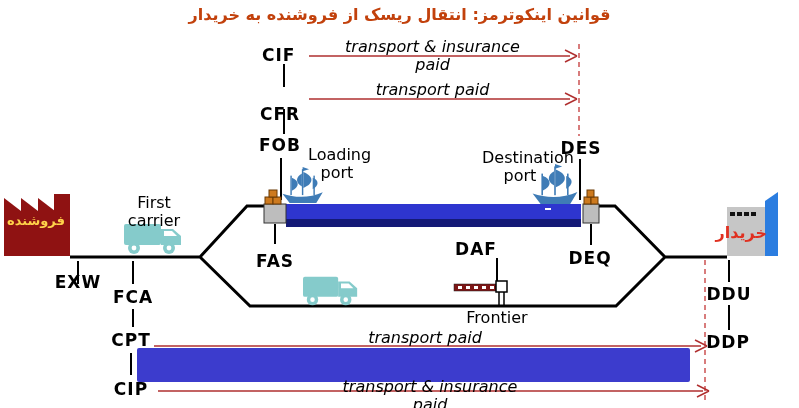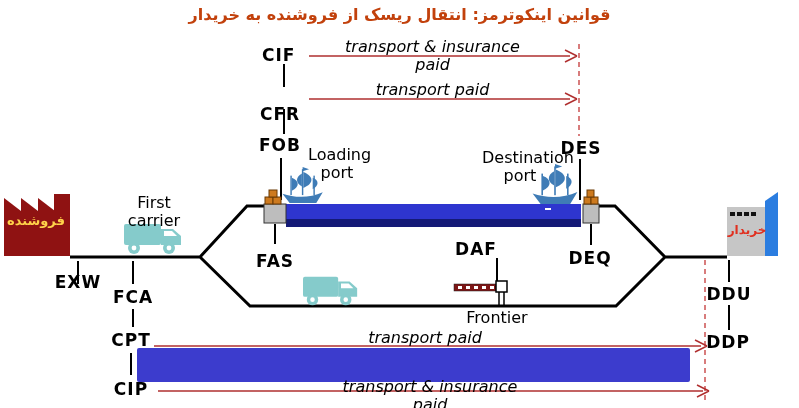--- a/index.html
+++ b/index.html
@@ -9,21 +9,21 @@
   .label{position:absolute;font-weight:bold;color:#000;white-space:nowrap;}
   .term{font-size:17px;letter-spacing:1px;}
   .term.c{text-align:center;}
   .ann{font-size:16px;font-weight:normal;text-align:center;line-height:1.15;white-space:normal;}
   .ital{font-style:italic;}
   .title{position:absolute;left:0;right:0;top:5px;text-align:center;direction:rtl;
          font-size:16px;font-weight:bold;color:#c2410c;}
   .seller{position:absolute;left:6px;top:213px;width:60px;text-align:center;
           font-size:13px;font-weight:bold;color:#ffd24a;direction:rtl;}
   .buyer{position:absolute;left:727px;top:223px;width:40px;text-align:center;
-         font-size:12px;font-weight:bold;color:#e03020;direction:rtl;}
+         font-size:16px;font-weight:bold;color:#e03020;direction:rtl;}
 </style>
 </head>
 <body>
 
 <div id="stage">
 
   <svg width="799" height="408" viewBox="0 0 799 408">
 
     <rect x="137" y="348" width="553" height="34" rx="2" fill="#3c3ccd"></rect>
 

